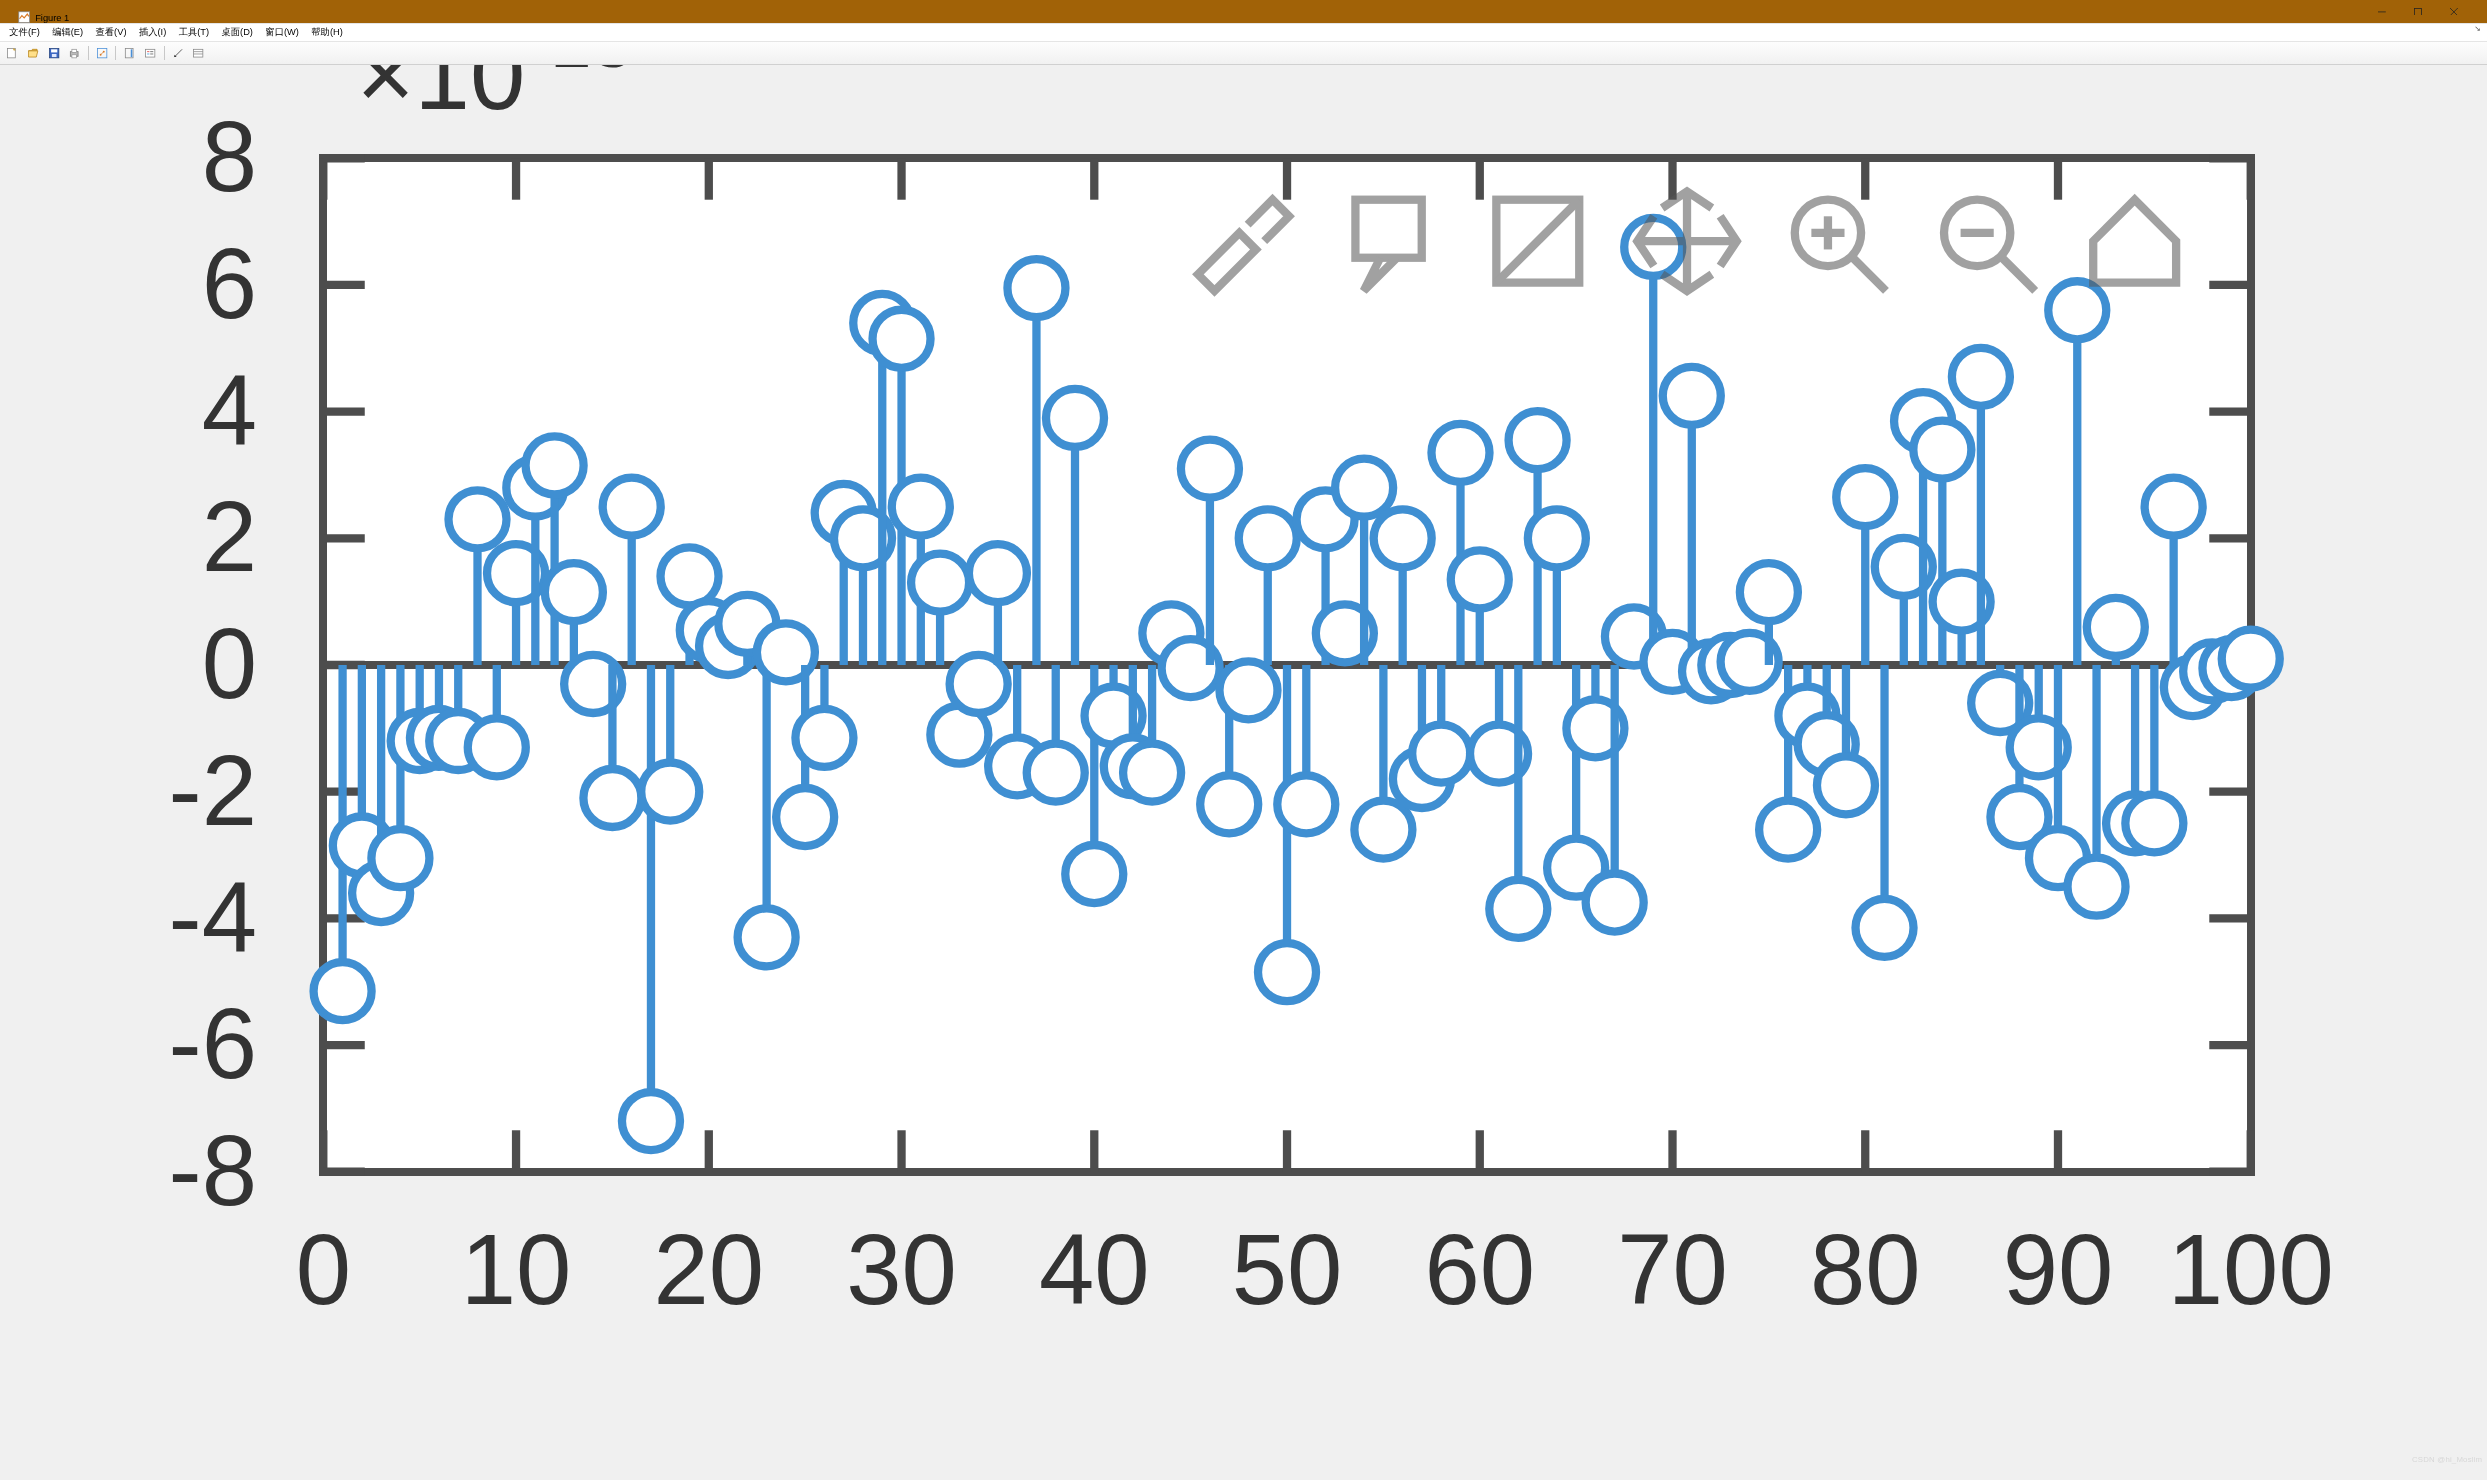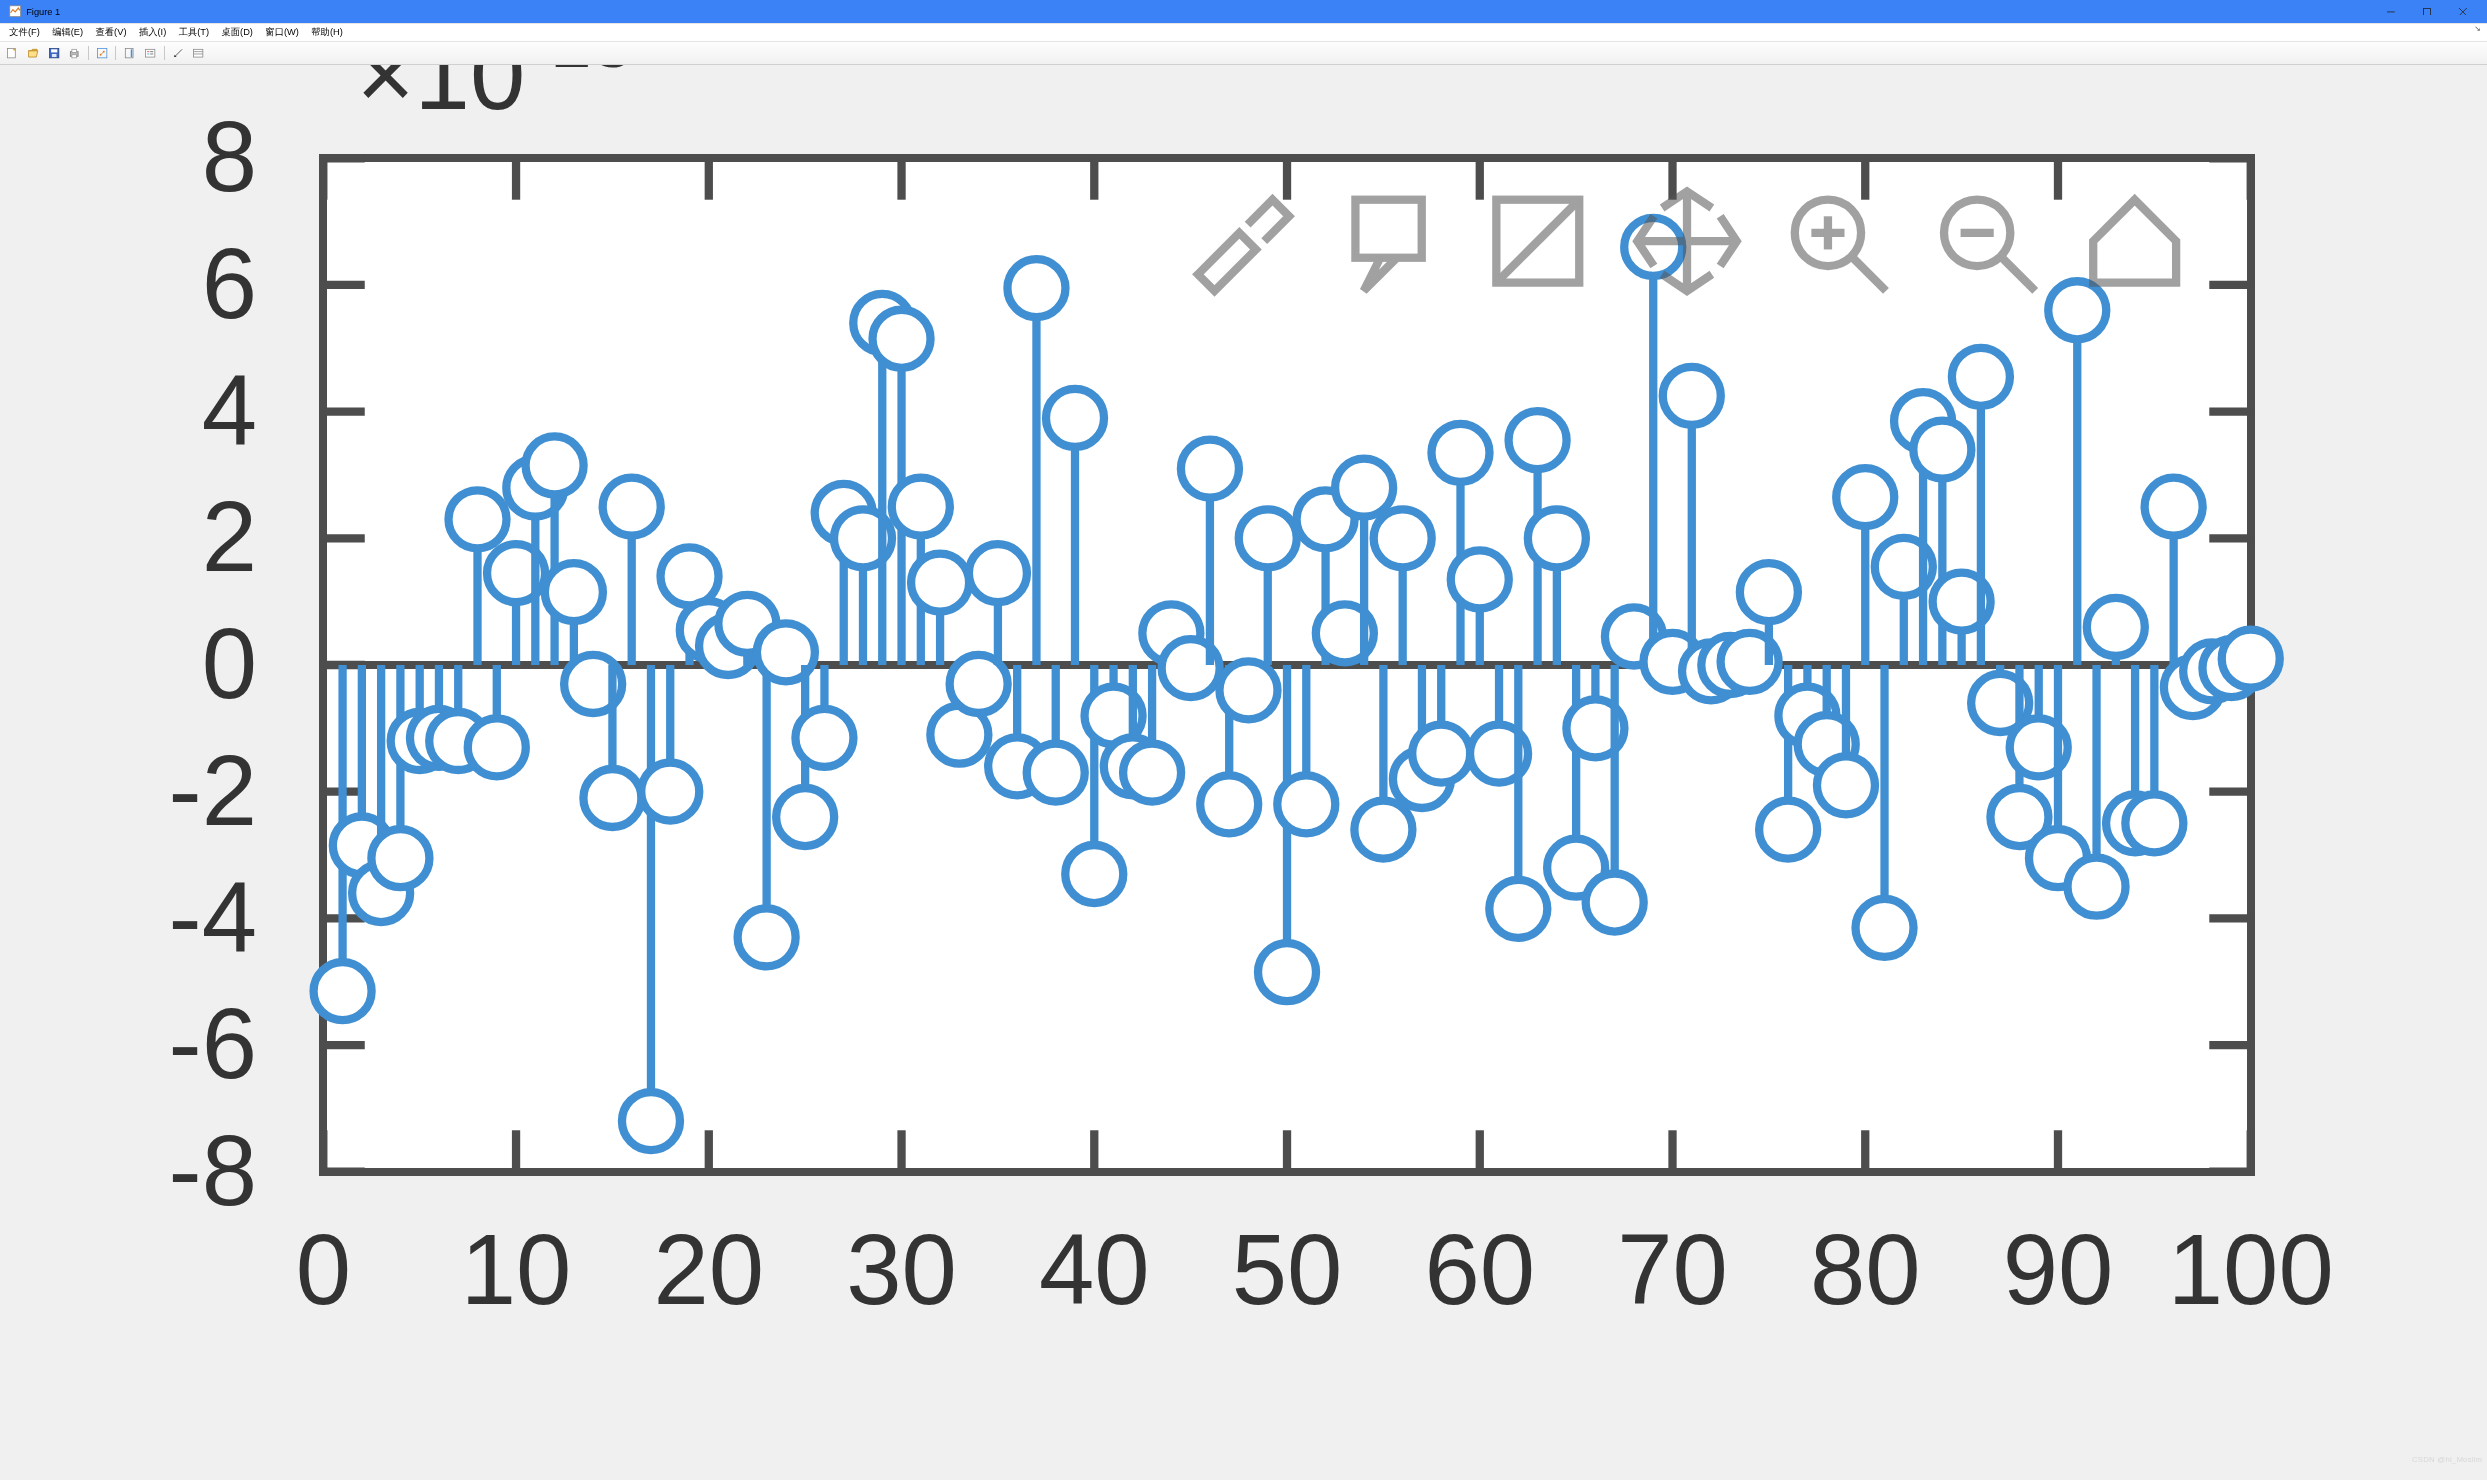--- a/index.html
+++ b/index.html
@@ -1,17 +1,17 @@
 <!DOCTYPE html>
 <html><head>
 <meta charset="utf-8">
 <style>
   html,body{margin:0;padding:0;width:100%;height:100%;background:#fff;font-family:"Segoe UI","Microsoft YaHei",Arial,sans-serif;font-size:9.3px;color:#000;overflow:hidden}
   .window{display:flex;flex-direction:column;width:100%;height:100%;box-sizing:border-box}
-  .titlebar{height:23px;display:flex;align-items:center;padding:0 6px;background:#3b82f6;border-bottom:0.8px solid #e5e5e5}
+  .titlebar{height:23px;display:flex;align-items:flex-end;padding:0 15px;background:#a16207;border-bottom:0.8px solid #e5e5e5}
   .titlebar-icon{width:12.4px;height:12.4px;margin:0 4.7px 0 3.1px;display:inline-block}
   .titlebar-title{flex:0 0 auto;font-size:9.3px}
   .titlebar-spacer{flex:1}
   .win-btn{width:36px;height:23px;display:flex;align-items:center;justify-content:center;color:#333}
   .win-btn svg{width:7.8px;height:7.8px}
   .menubar{height:17px;display:flex;align-items:flex-start;padding:0 3.1px;background:#fff;font-size:9.3px}
   .menu-item{padding:1.6px 6.2px}
   .toolbar{height:22px;display:flex;align-items:center;padding:0 3.1px;background:linear-gradient(#fdfdfd,#f1f1f1);border-top:0.8px solid #e5e5e5;border-bottom:0.8px solid #d0d0d0;gap:1.6px}
   .tool-btn{width:17px;height:17px;display:flex;align-items:center;justify-content:center;border:0.8px solid transparent;border-radius:1.6px}
   .tool-sep{width:0.8px;height:14px;background:#c8c8c8;margin:0 2.3px}

